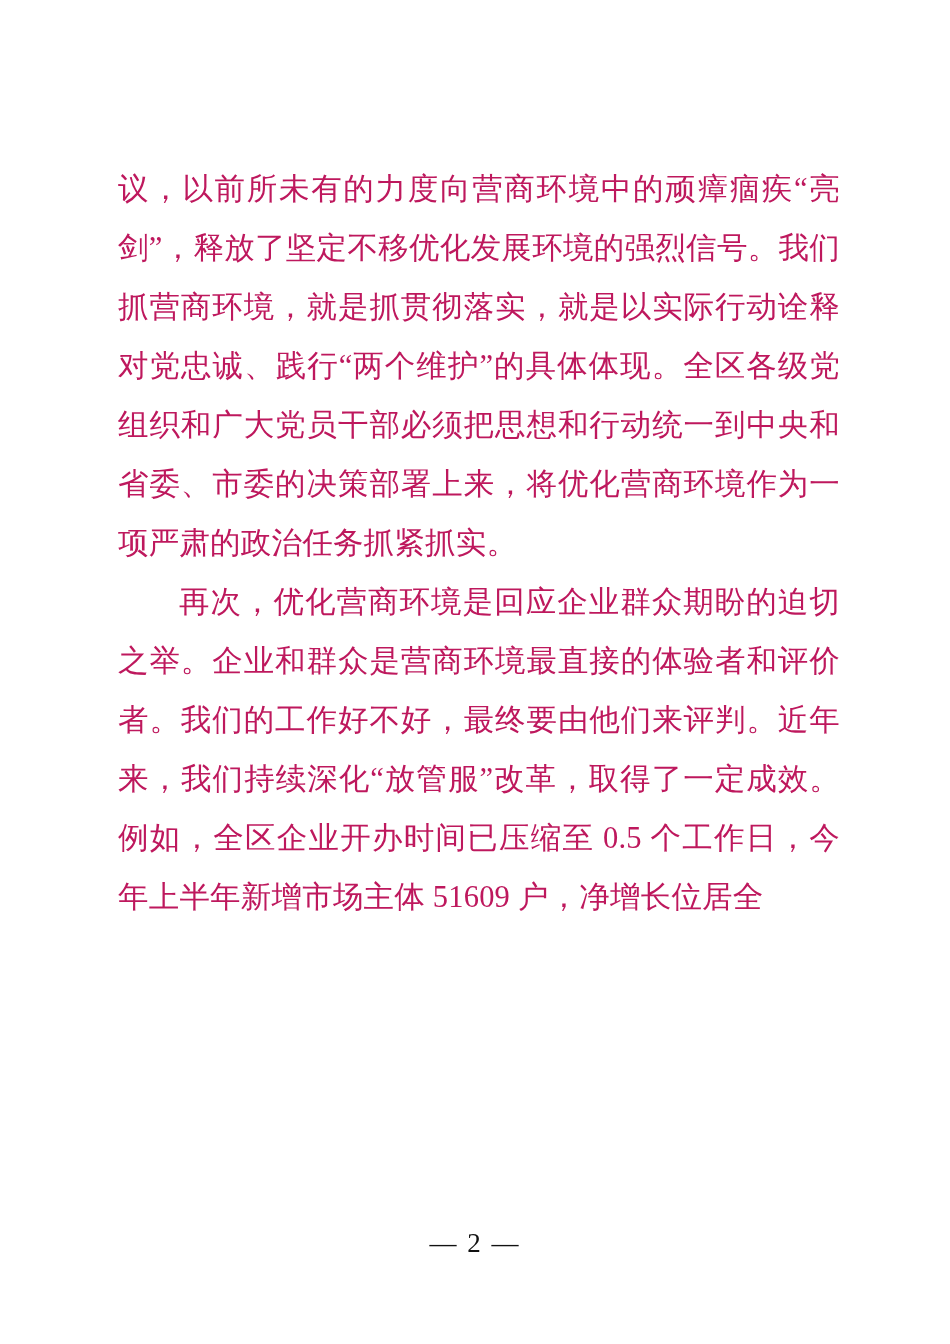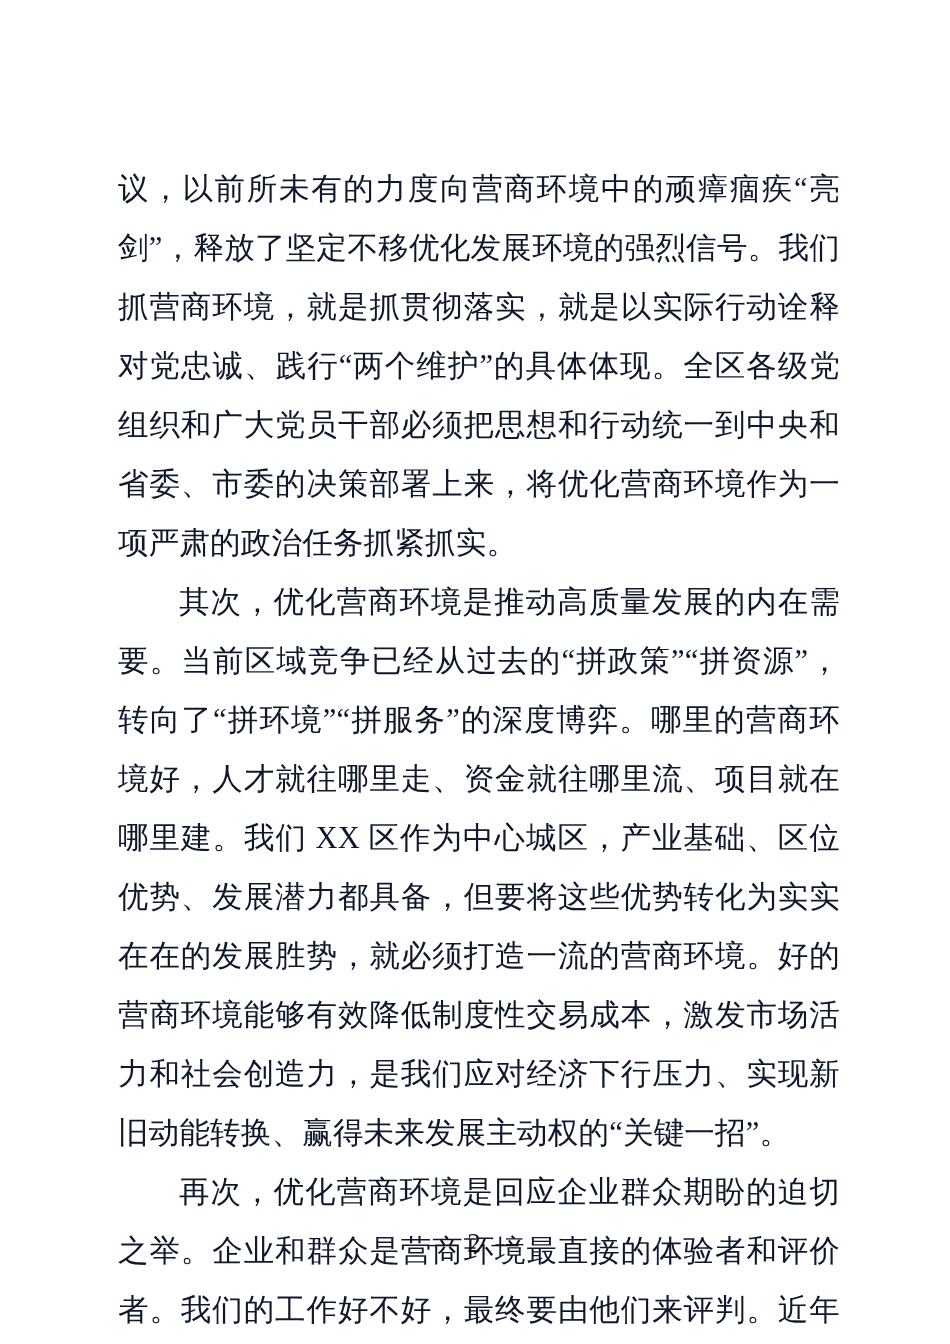--- a/index.html
+++ b/index.html
@@ -30,21 +30,21 @@
     width: 722px;
   }
   p.para {
     margin: 0;
     font-size: 30.5px;
     line-height: 59px;
     text-align: justify;
     text-justify: inter-ideograph;
     letter-spacing: 0.2px;
     font-family: "Liberation Serif", "DejaVu Serif", serif;
-    color: #0f172a;
+    color: #be185d;
   }
   p.indent {
     text-indent: 61px;
   }
   .footer {
     position: absolute;
     left: 0;
     top: 1228px;
     width: 950px;
     text-align: center;
@@ -55,19 +55,18 @@
     color: #111111;
     letter-spacing: 2px;
   }
 </style>
 </head>
 <body>
 
 <div class="page">
   <div class="content">
     <p class="para">议，以前所未有的力度向营商环境中的顽瘴痼疾“亮剑”，释放了坚定不移优化发展环境的强烈信号。我们抓营商环境，就是抓贯彻落实，就是以实际行动诠释对党忠诚、践行“两个维护”的具体体现。全区各级党组织和广大党员干部必须把思想和行动统一到中央和省委、市委的决策部署上来，将优化营商环境作为一项严肃的政治任务抓紧抓实。</p>
-    <p class="para indent">其次，优化营商环境是推动高质量发展的内在需要。当前区域竞争已经从过去的“拼政策”“拼资源”，转向了“拼环境”“拼服务”的深度博弈。哪里的营商环境好，人才就往哪里走、资金就往哪里流、项目就在哪里建。我们 XX 区作为中心城区，产业基础、区位优势、发展潜力都具备，但要将这些优势转化为实实在在的发展胜势，就必须打造一流的营商环境。好的营商环境能够有效降低制度性交易成本，激发市场活力和社会创造力，是我们应对经济下行压力、实现新旧动能转换、赢得未来发展主动权的“关键一招”。</p>
     <p class="para indent">再次，优化营商环境是回应企业群众期盼的迫切之举。企业和群众是营商环境最直接的体验者和评价者。我们的工作好不好，最终要由他们来评判。近年来，我们持续深化“放管服”改革，取得了一定成效。例如，全区企业开办时间已压缩至 0.5 个工作日，今年上半年新增市场主体 51609 户，净增长位居全</p>
   </div>
   <div class="footer">
     <span class="pagenum">— 2 —</span>
   </div>
 </div>
 
 </body></html>

